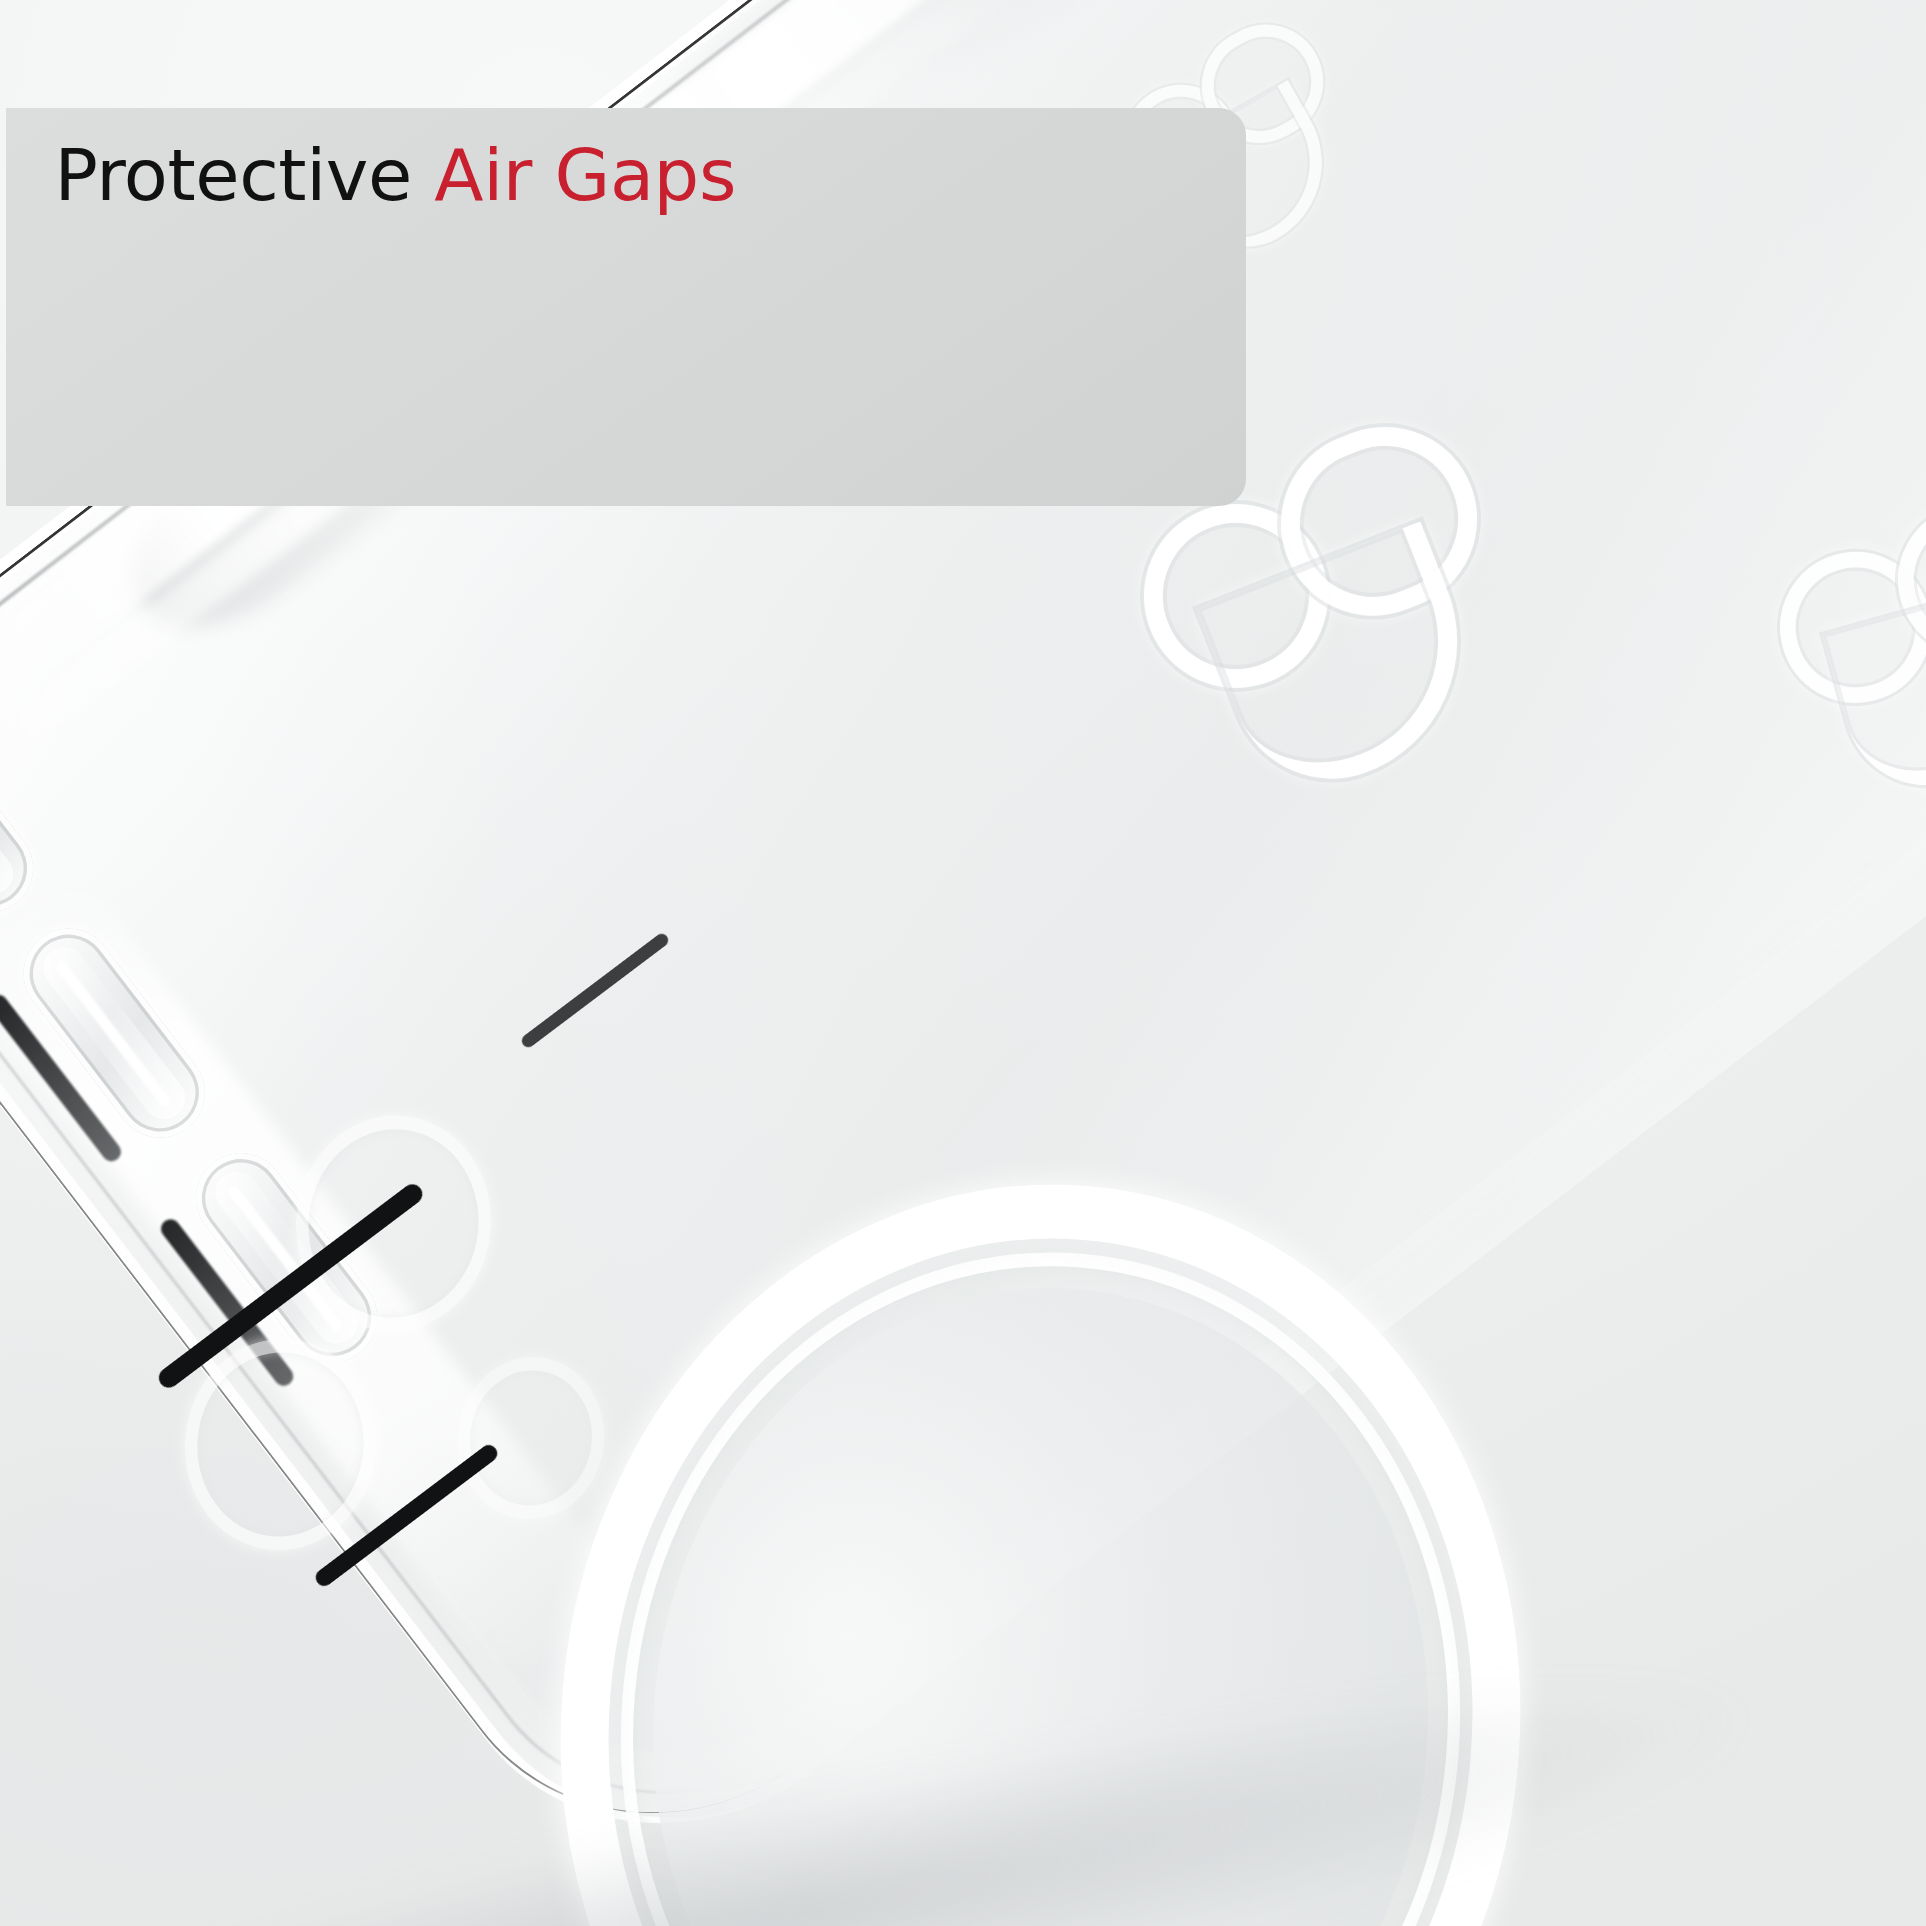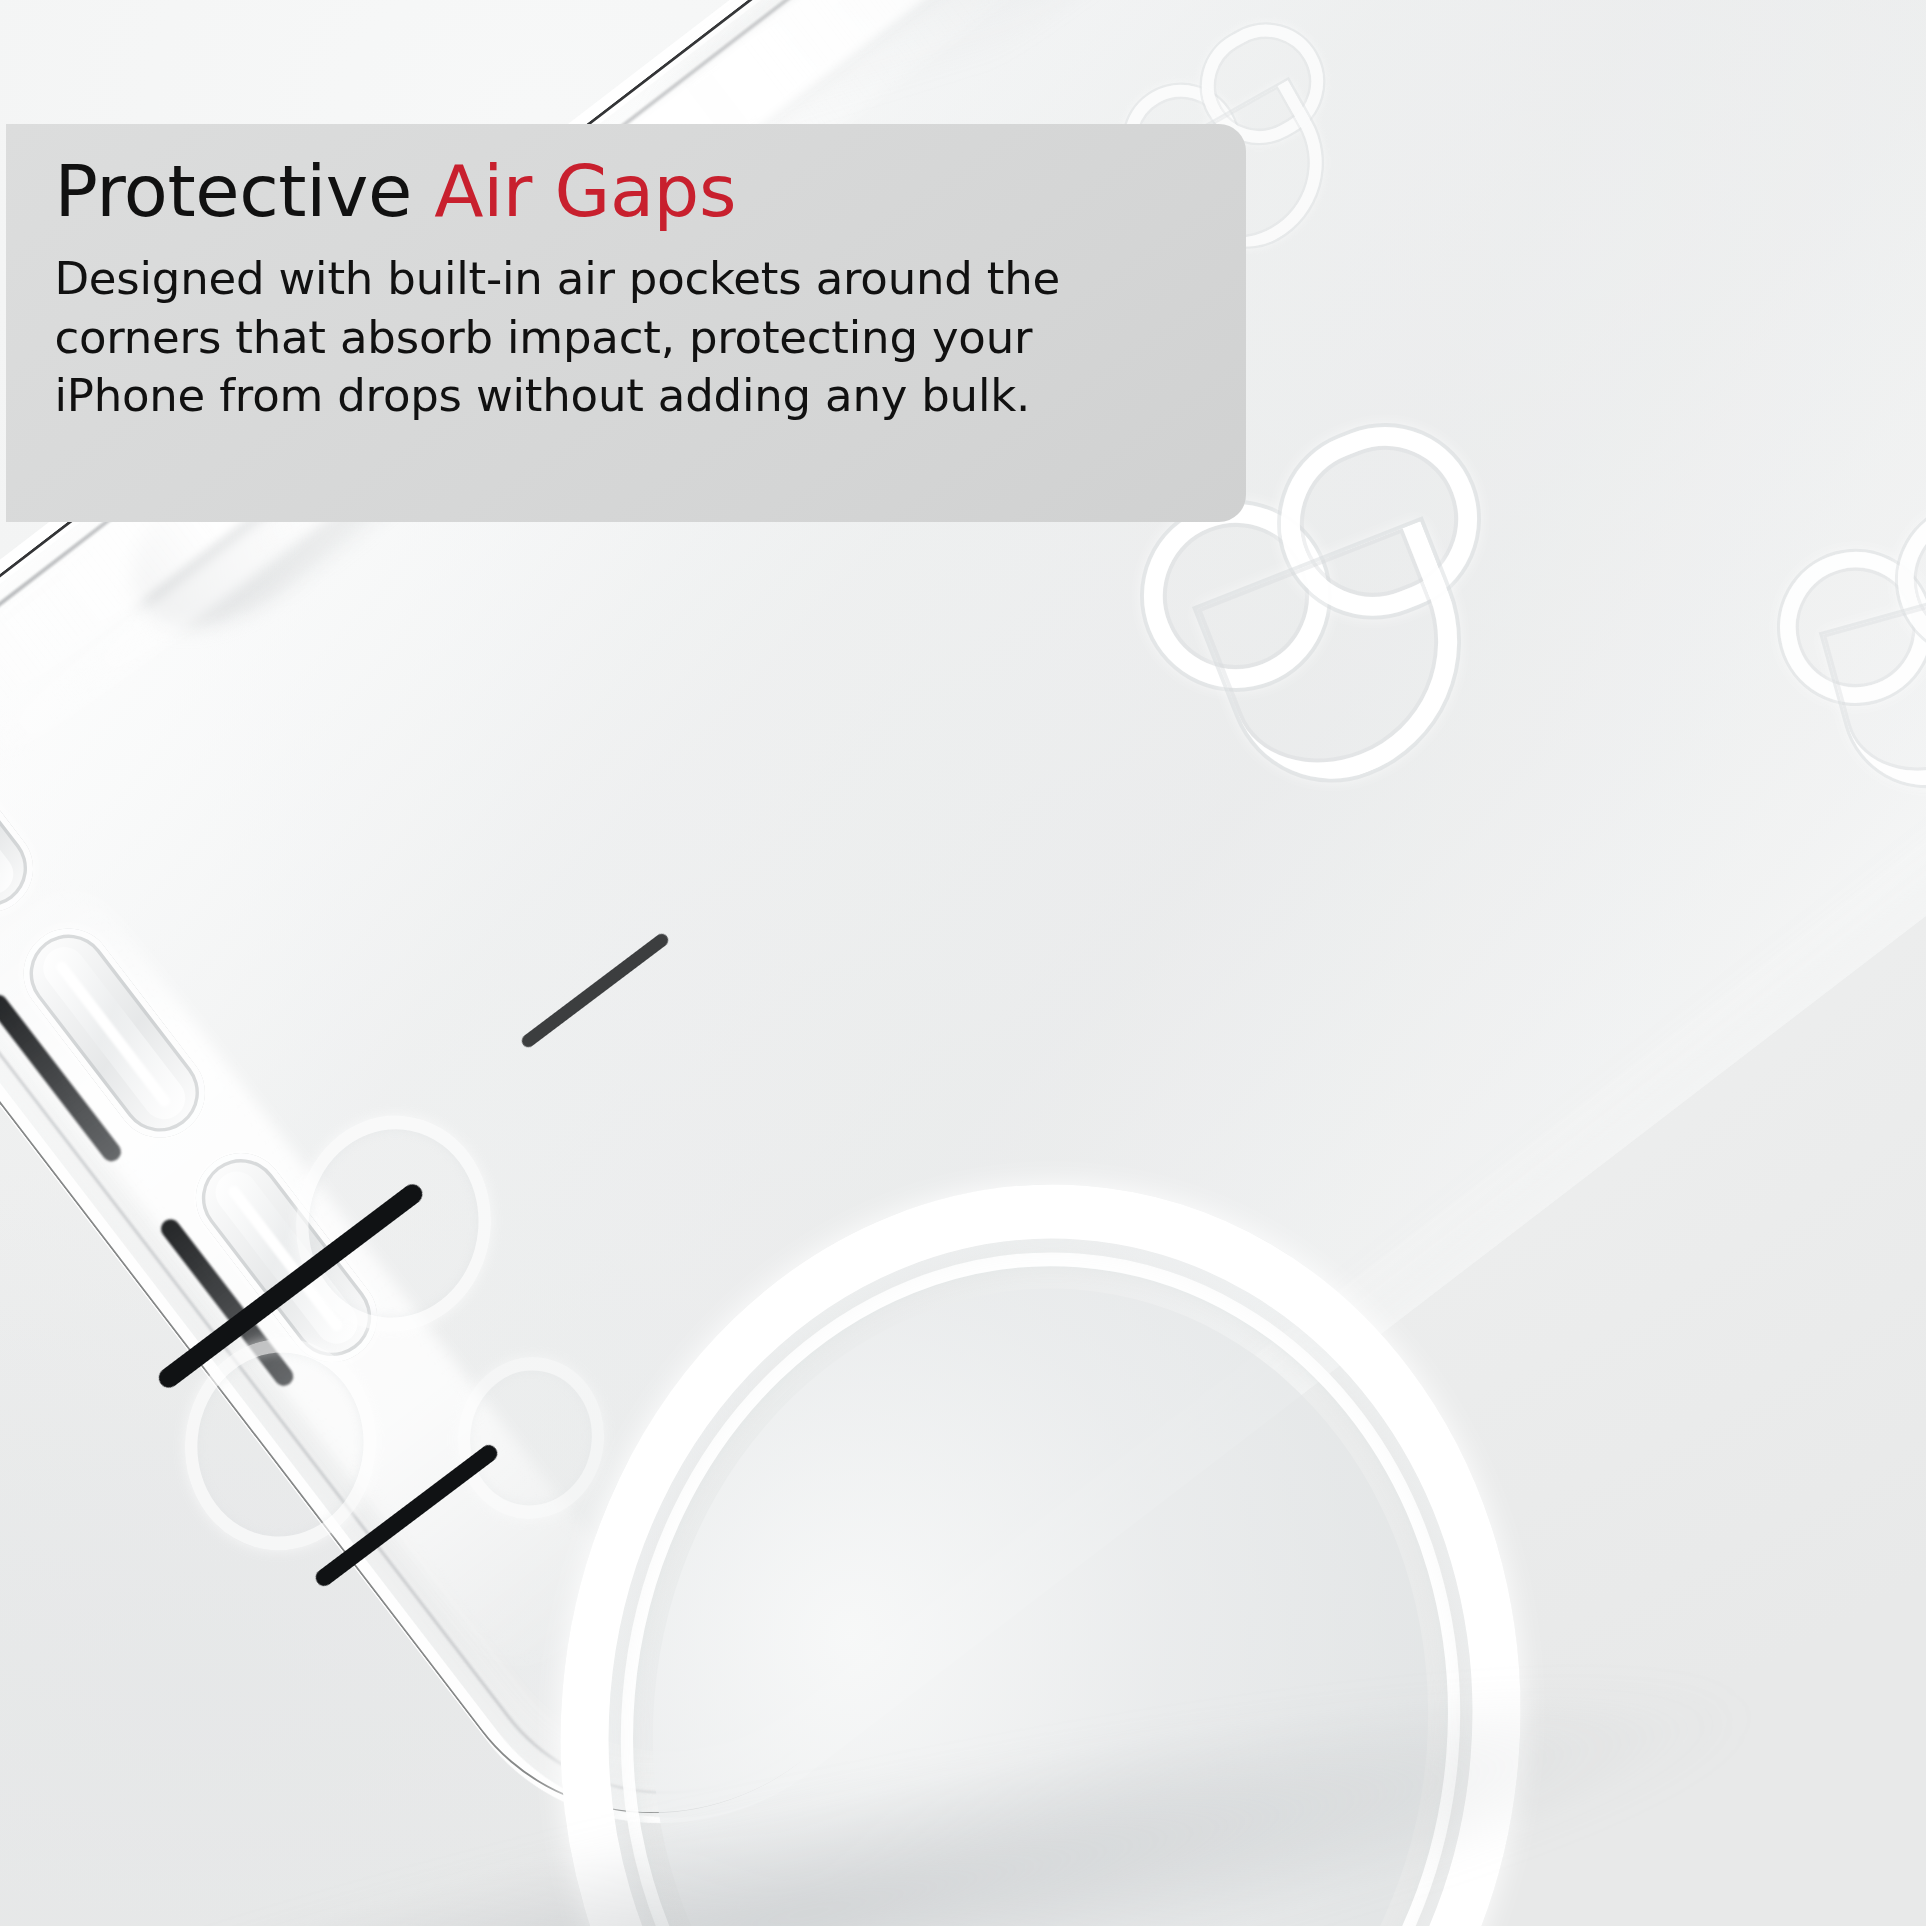--- a/index.html
+++ b/index.html
@@ -249,21 +249,21 @@
     left:-86px; top:1704px; width:2226px; height:325px;
     background:radial-gradient(60% 50% at 40% 50%, rgba(176,180,183,.45) 0%, rgba(255,255,255,0) 72%);
     transform:rotate(-12deg);
     filter:blur(17px);
   }
 
   
   .caption-card{
     position:absolute;
     left:6.4px;
-    top:124px;
+    top:108px;
     width:1240px;
     height:398px;
     background:linear-gradient(145deg, #dcdddd 0%, #d8d9d9 38%, #d4d5d5 72%, #d0d1d1 100%);
     border-radius:0 27px 27px 0;
     padding:31px 0 11px 48px;
   }
   .headline{
     margin:0;
     font-family:"DejaVu Sans", sans-serif;
     font-size:72px;
@@ -357,21 +357,16 @@
       <div class="ring-outer"></div>
     </div>
 
     <div class="contact-shadow"></div>
   </div>
 
   <div class="caption-card">
 
     <h1 class="headline"><span>Protective </span><span class="accent">Air Gaps</span></h1>
 
-    <p class="subcopy">
-      <span class="ln">Designed with built-in air pockets around the</span>
-      <span class="ln">corners that absorb impact, protecting your</span>
-      <span class="ln">iPhone from drops without adding any bulk.</span>
-    </p>
   </div>
 
 </div>
 
 
 </body></html>

